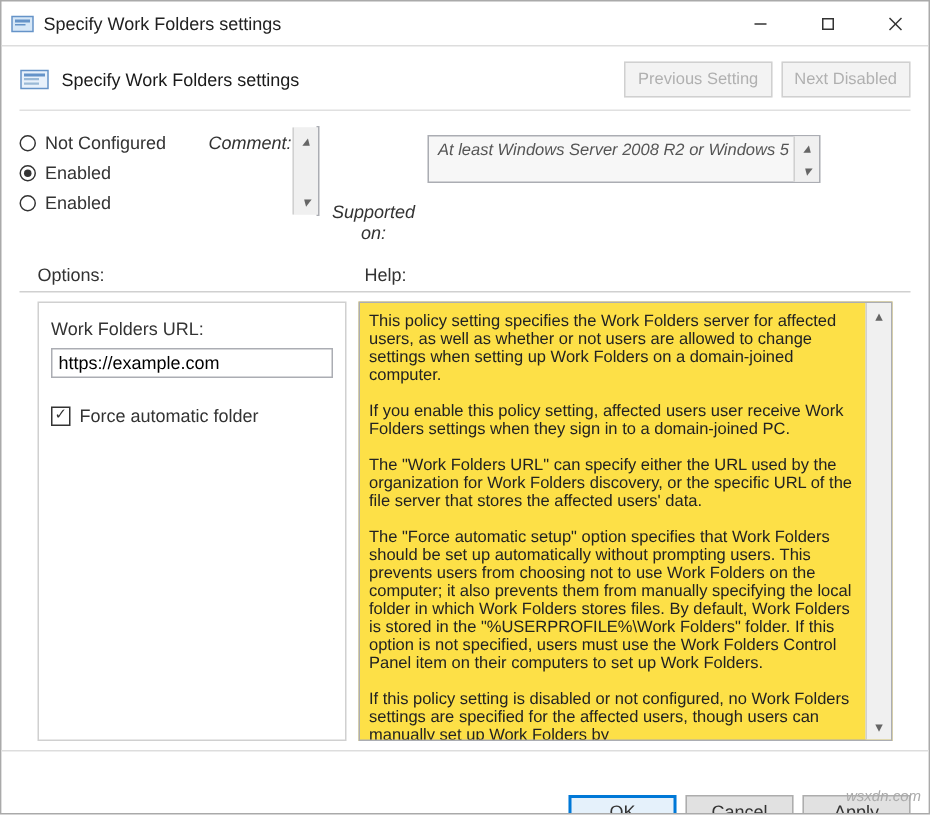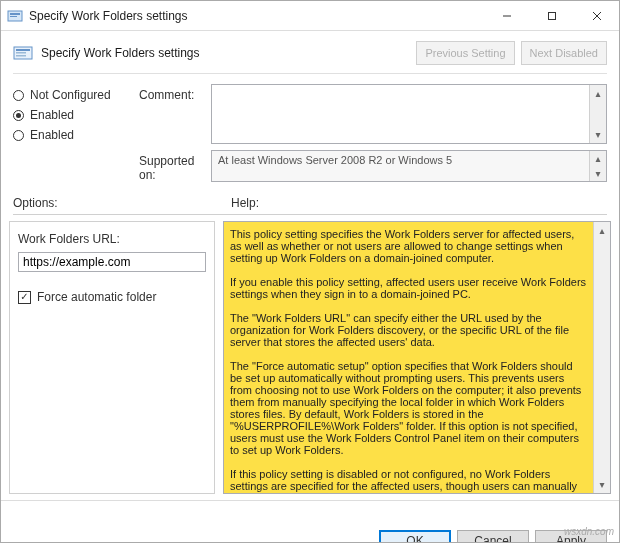--- a/index.html
+++ b/index.html
@@ -17,39 +17,39 @@
     .nav-btn { height: 24px; min-width: 84px; border: 1px solid #d0d0d0; background: #f3f3f3; color: #b0b0b0; font-size: 11px; display: flex; align-items: center; justify-content: center; padding: 0 8px; }
 
     .divider { height: 1px; background: #e0e0e0; margin: 2px 12px 6px 12px; }
 
     .config-area { display: flex; padding: 4px 12px; gap: 12px; }
     .radio-col { display: flex; flex-direction: column; gap: 6px; padding-top: 4px; width: 114px; }
     .radio-opt { display: flex; align-items: center; gap: 6px; cursor: pointer; }
     .radio-circle { width: 11px; height: 11px; border: 1px solid #333; border-radius: 50%; display:flex;align-items:center;justify-content:center; }
     .radio-dot { width: 5px; height: 5px; background: #333; border-radius: 50%; }
 
-    .comment-row { display: flex; flex-direction: column; flex:1; }
+    .comment-row { display: flex; flex-direction: row; flex:1;font-style:italic; }
     .comment-line { display: flex; align-items: flex-start; min-height: 56px; }
     .comment-lbl { width: 72px; text-align: left; padding-top: 4px; }
     .comment-box { flex: 1; border: 1px solid #abadb3; background: #fff; height: 60px; position: relative; }
     .comment-box .sbar { position: absolute; right: 0; top: 0; bottom: 0; width: 17px; border-left: 1px solid #d0d0d0; display:flex;flex-direction:column;justify-content:space-between;background:#f0f0f0; }
     .sbtn { height: 17px; display:flex;align-items:center;justify-content:center;color:#666;font-size:10px;background:#f0f0f0; }
 
     .supported-line { display: flex; align-items: flex-start; margin-top: 6px; }
-    .supported-lbl { width: 72px; text-align: left; padding-top: 4px; }
+    .supported-lbl { width: 72px; text-align: center; padding-top: 4px; margin-top: 40px; }
     .supported-box { flex: 1; border: 1px solid #abadb3; background: #f7f7f7; height: 32px; position: relative; padding: 3px 20px 3px 6px; color: #555; font-size: 11px; }
     .supported-box .sbar { position: absolute; right: 0; top: 0; bottom: 0; width: 17px; border-left: 1px solid #d0d0d0; display:flex;flex-direction:column;justify-content:space-between;background:#f0f0f0; }
 
     .labels-row { display: flex; padding: 10px 12px 4px 12px; }
-    .options-lbl { width: 218px; }
+    .options-lbl { width: 218px; margin-left: 12px; }
     .help-lbl { flex:1; }
 
     .divider2 { height: 1px; background: #d0d0d0; margin: 0 12px 6px 12px; }
 
-    .panes { display: flex; gap: 8px; padding: 0 8px; flex:1; min-height:0; }
+    .panes { display: flex; gap: 8px; padding: 0 24px; flex:1; min-height:0; }
     .options-pane { width: 206px; border: 1px solid #d0d0d0; padding: 10px 8px; background:#fff; }
     .opt-label { margin-bottom: 6px; }
     .opt-input { width: 100%; border: 1px solid #abadb3; padding: 2px 4px; font-size: 12px; font-family: inherit; height: 20px; }
     .chk-row { display: flex; align-items: center; gap: 6px; margin-top: 18px; }
     .chkbox { width: 13px; height: 13px; border: 1px solid #333; display:flex;align-items:center;justify-content:center; font-size:10px; line-height:10px;}
 
     .help-pane { flex: 1; border: 1px solid #abadb3; background: #fde047; position: relative; overflow: hidden; }
     .help-text { position:absolute; inset:0 17px 0 0; padding: 6px 6px; font-size: 11px; color:#222; overflow:hidden; white-space: pre-wrap; }
     .help-pane .sbar { position:absolute; right:0; top:0; bottom:0; width:17px; border-left:1px solid #d0d0d0;display:flex;flex-direction:column;justify-content:space-between;background:#f0f0f0; }
 

